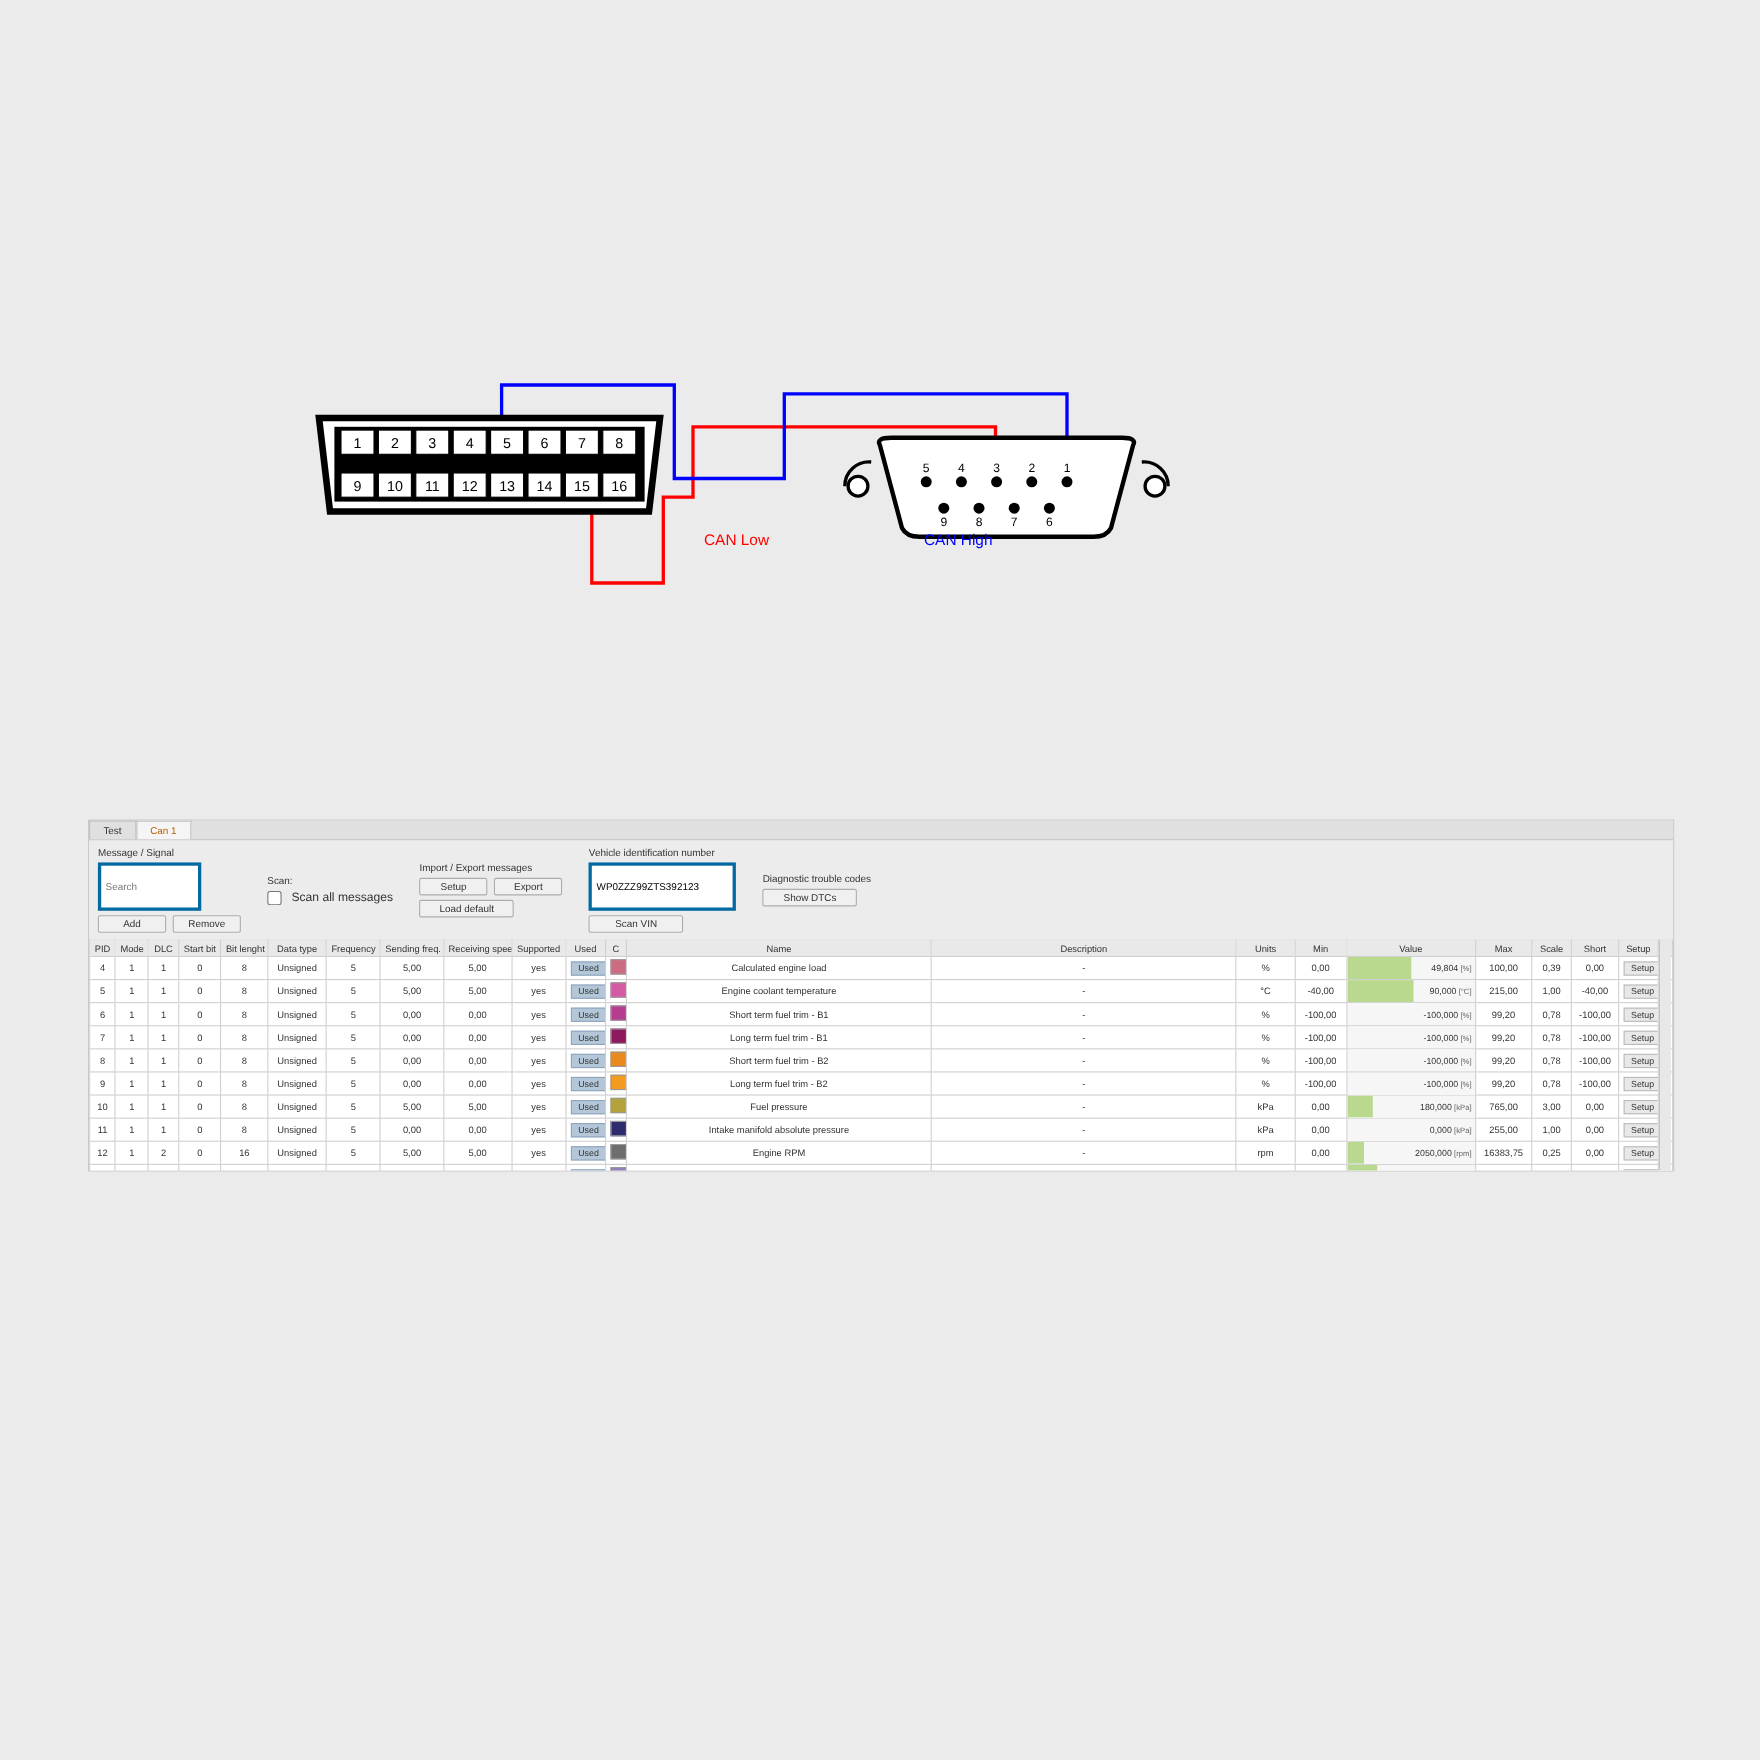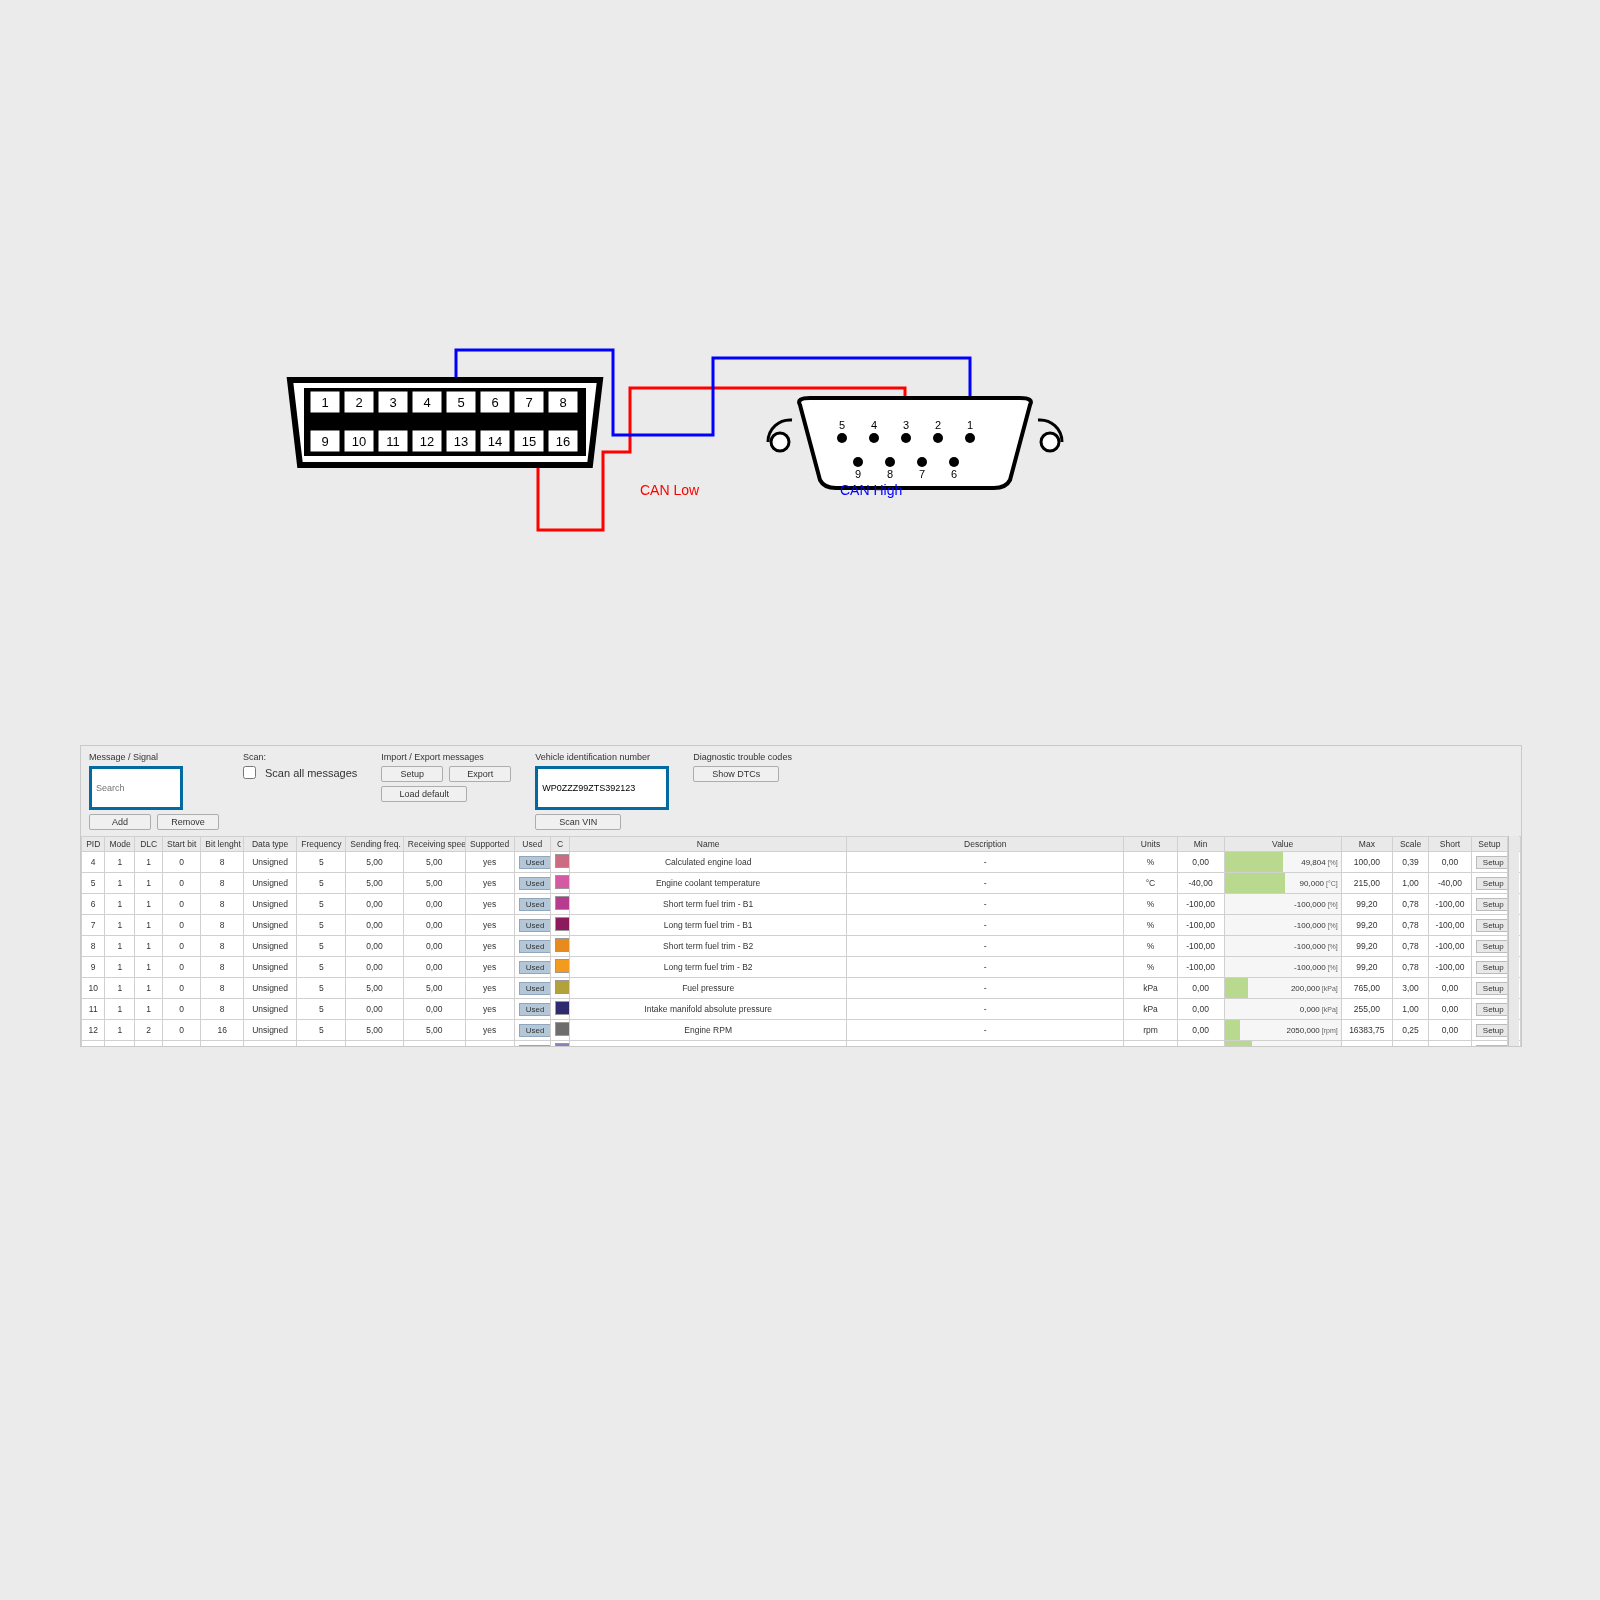--- a/index.html
+++ b/index.html
@@ -1,21 +1,21 @@
 <!DOCTYPE html>
 <html><head>
 <meta charset="utf-8">
 <style>
 body{margin:0;background:#ebebeb;font-family:Arial,sans-serif;font-size:9px;color:#333;width:1600px;height:1600px;position:relative}
 .diagram{position:absolute;left:270px;top:320px;width:840px;height:280px}
 .app{position:absolute;left:80px;top:745px;width:1440px;background:#ececec;border:1px solid #c9c9c9}
 .tabs{display:flex;background:#e0e0e0;border-bottom:1px solid #bfbfbf}
 .tab{padding:3px 12px;border:1px solid #bfbfbf;border-bottom:none;background:#e0e0e0;font-size:9px;cursor:pointer}
 .tab.active{background:#f5f5f5;color:#b85c00}
-.toolbar{padding:6px 8px;display:flex;gap:24px;align-items:flex-start;background:#ececec}
+.toolbar{padding:6px 8px;display:flex;gap:24px;align-items:center;background:#ececec}
 .tgroup{display:flex;flex-direction:column;gap:4px}
 .tlabel{font-size:9px;color:#333}
 .trow{display:flex;gap:6px;align-items:center}
 input[type=text]{border:3px solid #0369a1;padding:14px 4px;font-size:9px;background:#fff}
 .btn{border:1px solid #adadad;background:#f0f0f0;padding:2px 8px;font-size:9px;cursor:pointer;min-width:44px;text-align:center;border-radius:2px}
 .btn.wide{min-width:68px}
 input[type=checkbox]{margin:0 3px 0 0;vertical-align:middle}
 .chklabel{font-size:11px}
 table{border-collapse:collapse;width:100%;background:#fff;table-layout:fixed}
 th,td{border:1px solid #d0d0d0;padding:2px 4px;font-size:8.5px;text-align:center;white-space:nowrap;overflow:hidden}
@@ -106,20 +106,24 @@
       <circle cx="652" cy="142" r="5" fill="#000"></circle>
       <text x="652" y="158" text-anchor="middle" font-size="11">7</text>
       <circle cx="684" cy="142" r="5" fill="#000"></circle>
       <text x="684" y="158" text-anchor="middle" font-size="11">6</text>
     </g>
   <text x="370" y="175" fill="red" font-size="14" id="canlow">CAN Low</text>
   <text x="570" y="175" fill="blue" font-size="14" id="canhigh">CAN High</text>
 </svg>
 
 <div class="app">
+  <div class="tabs">
+    <div class="tab">Test</div>
+    <div class="tab active">Can 1</div>
+  </div>
 
   <div class="toolbar">
     <div class="tgroup">
       <span class="tlabel">Message / Signal</span>
       <div class="trow">
           <input type="text" style="width: 80px;" placeholder="Search">
         </div>
       <div class="trow">
         <span class="btn">Add</span>
         <span class="btn">Remove</span>
@@ -366,21 +370,21 @@
             <td>5</td>
             <td>5,00</td>
             <td>5,00</td>
             <td>yes</td>
             <td><span class="used-btn">Used</span></td>
             <td><span class="cswatch" style="background:#b3a23b"></span></td>
             <td class="name">Fuel pressure</td>
             <td class="desc">-</td>
             <td>kPa</td>
             <td>0,00</td>
-            <td class="valcell"><span class="valbar" style="width:20%"></span><span class="valtxt">200,000</span><span class="valunit">[kPa]</span></td>
+            <td class="valcell"><span class="valbar" style="width:20%"></span><span class="valtxt">180,000</span><span class="valunit">[kPa]</span></td>
             <td>765,00</td>
             <td>3,00</td>
             <td>0,00</td>
             <td><span class="setup-btn">Setup</span></td>
             <td></td>
           </tr>
           <tr>
             <td>11</td>
             <td>1</td>
             <td>1</td>

